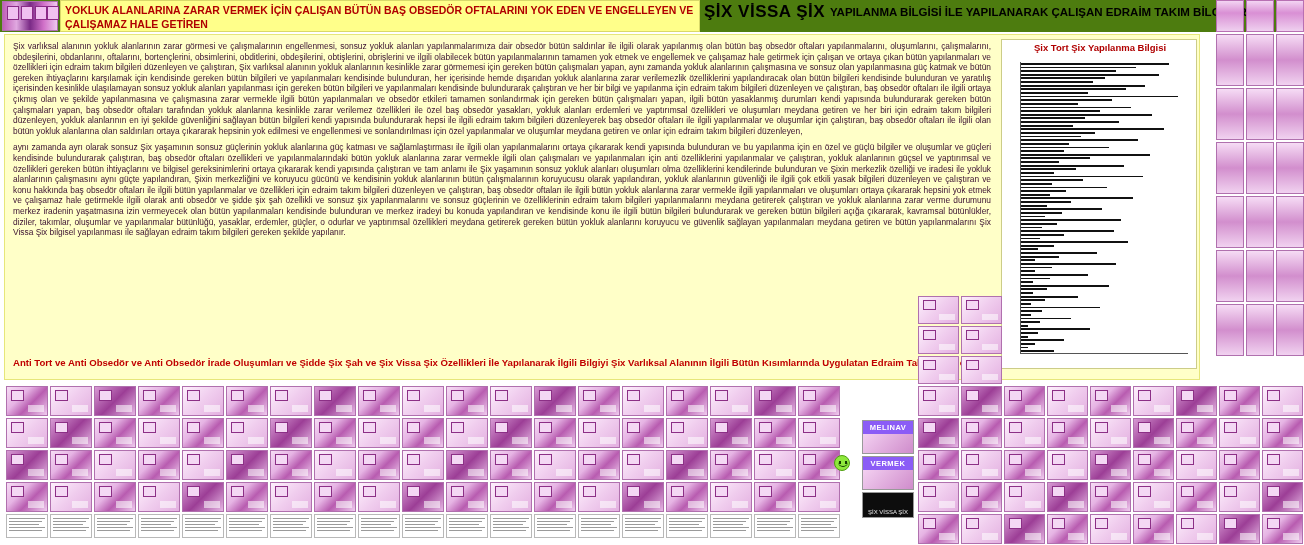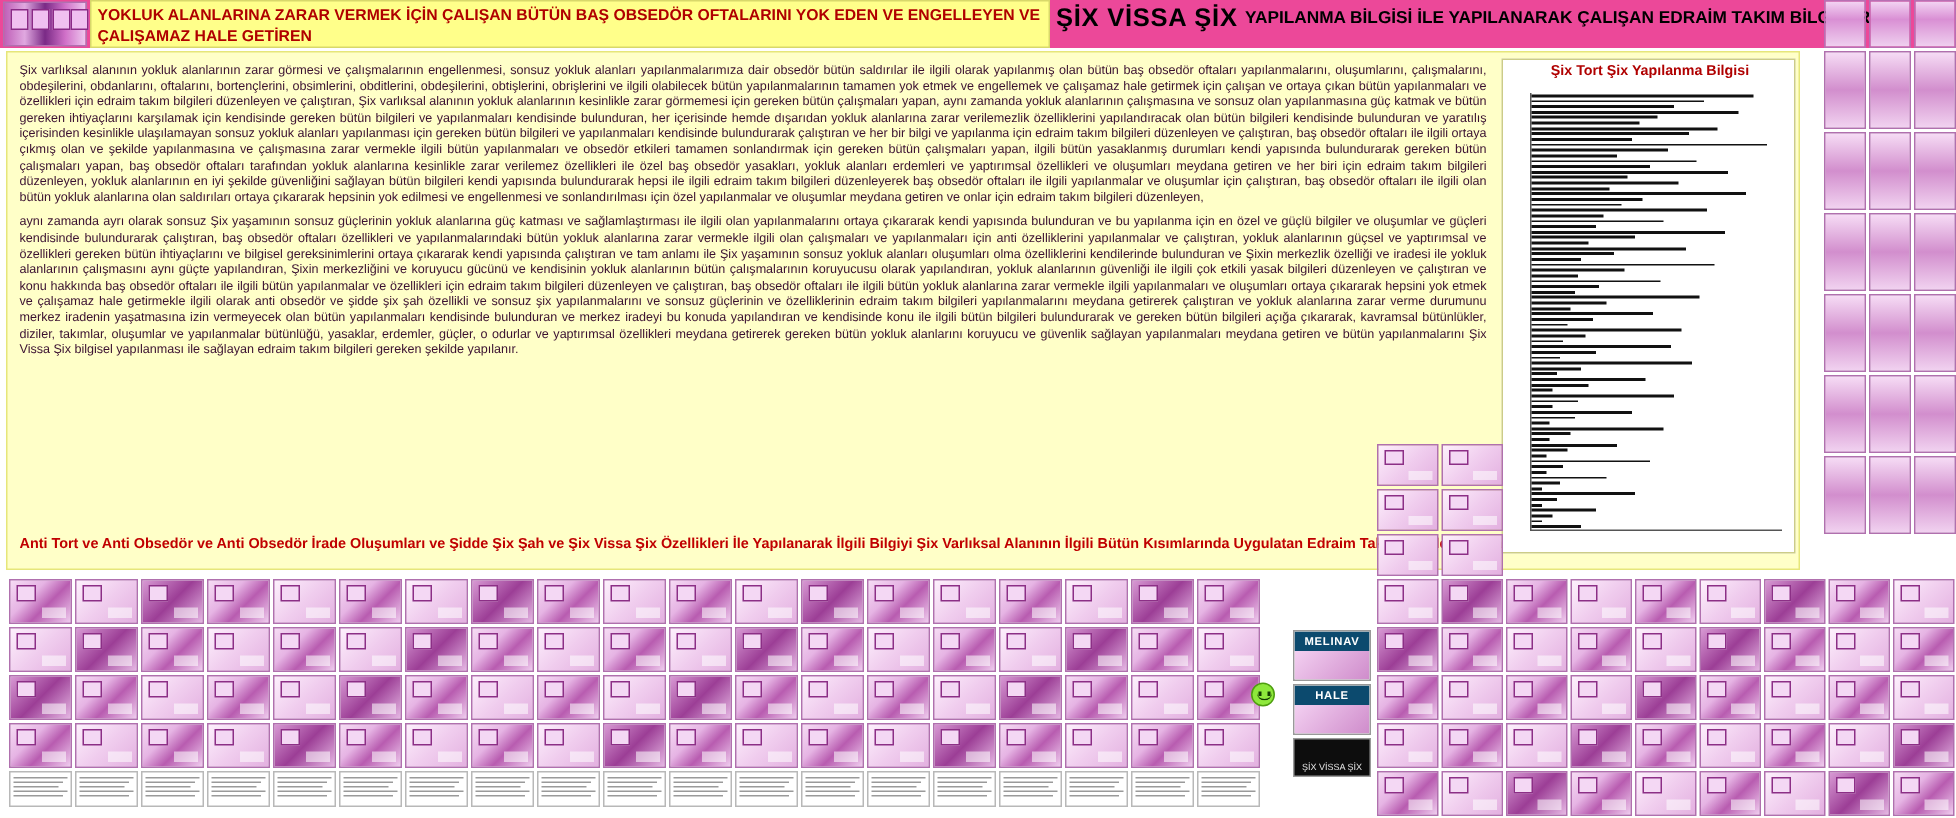--- a/index.html
+++ b/index.html
@@ -20,21 +20,21 @@
     height: 545px;
     background: #ffffff;
   }
 
   
   .header-band {
     position: absolute;
     left: 0; top: 0;
     width: 1304px;
     height: 32px;
-    background: #ec4899;
+    background: #4d7c0f;
   }
   .hdr-swatch {
     position: absolute;
     left: 2px; top: 1px;
     width: 56px; height: 30px;
     background: linear-gradient(90deg,#c060b8 0%, #e0a8e0 25%, #7a2a86 50%, #d070c8 75%, #efc8ef 100%);
     border: 1px solid #b070b0;
     box-sizing: border-box;
   }
   .hdr-swatch .sq {
@@ -211,21 +211,21 @@
     position: absolute;
     background: #ffffff;
     border: 1px solid #999;
     box-sizing: border-box;
     overflow: hidden;
   }
   .brand-card .bar-top {
     position: absolute;
     left: 0; top: 0; right: 0;
     height: 13px;
-    background: #0c4a6e;
+    background: #8b5cf6;
     color: #ffffff;
     font-size: 7.5px;
     font-weight: bold;
     text-align: center;
     line-height: 13px;
     letter-spacing: .5px;
   }
   .brand-card .body {
     position: absolute;
     left: 0; top: 13px; right: 0; bottom: 0;
@@ -654,20 +654,20 @@
     <div class="eye" style="left:4px"></div>
     <div class="eye" style="left:10px"></div>
     <div class="mouth"></div>
   </div>
 
   <div class="brand-card" style="left:862px; top:420px; width:52px; height:34px;">
     <div class="bar-top">MELINAV</div>
     <div class="body"></div>
   </div>
   <div class="brand-card" style="left:862px; top:456px; width:52px; height:34px;">
-    <div class="bar-top">HALE</div>
+    <div class="bar-top">VERMEK</div>
     <div class="body"></div>
   </div>
   <div class="brand-card black-card" style="left:862px; top:492px; width:52px; height:26px;">
     <div class="caption">ŞİX VİSSA ŞİX</div>
   </div>
 
 </div>
 
 </body></html>

